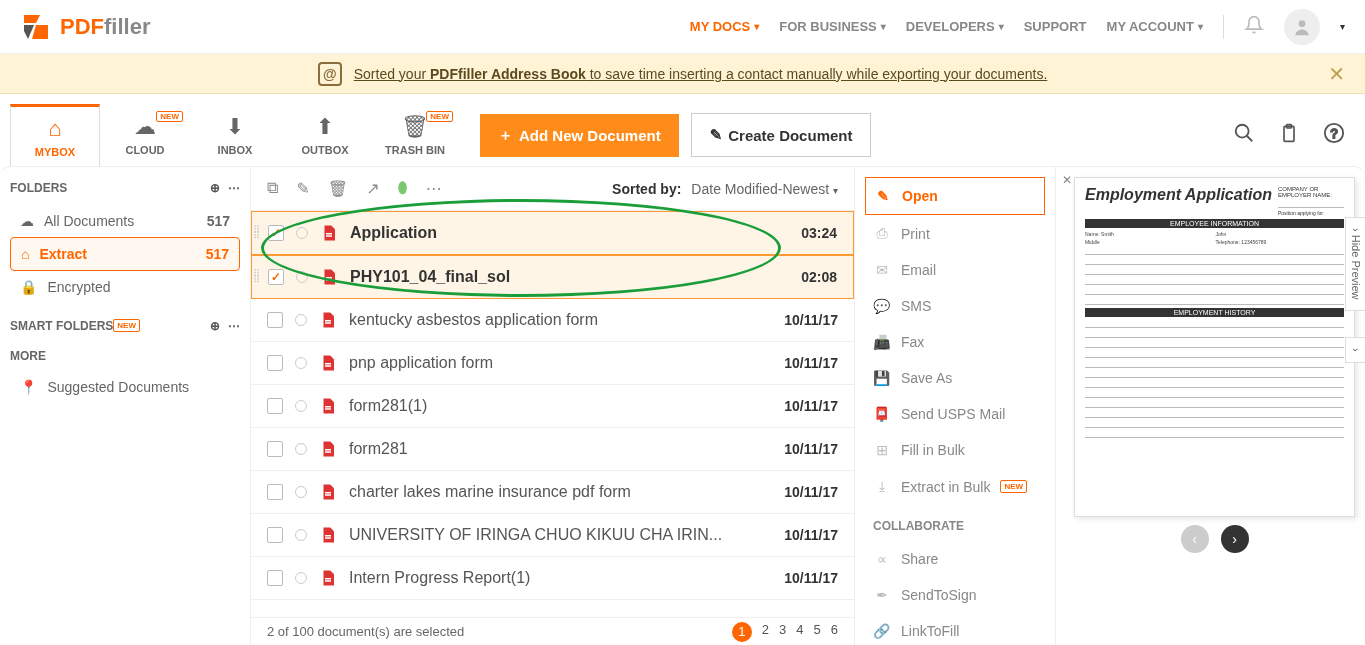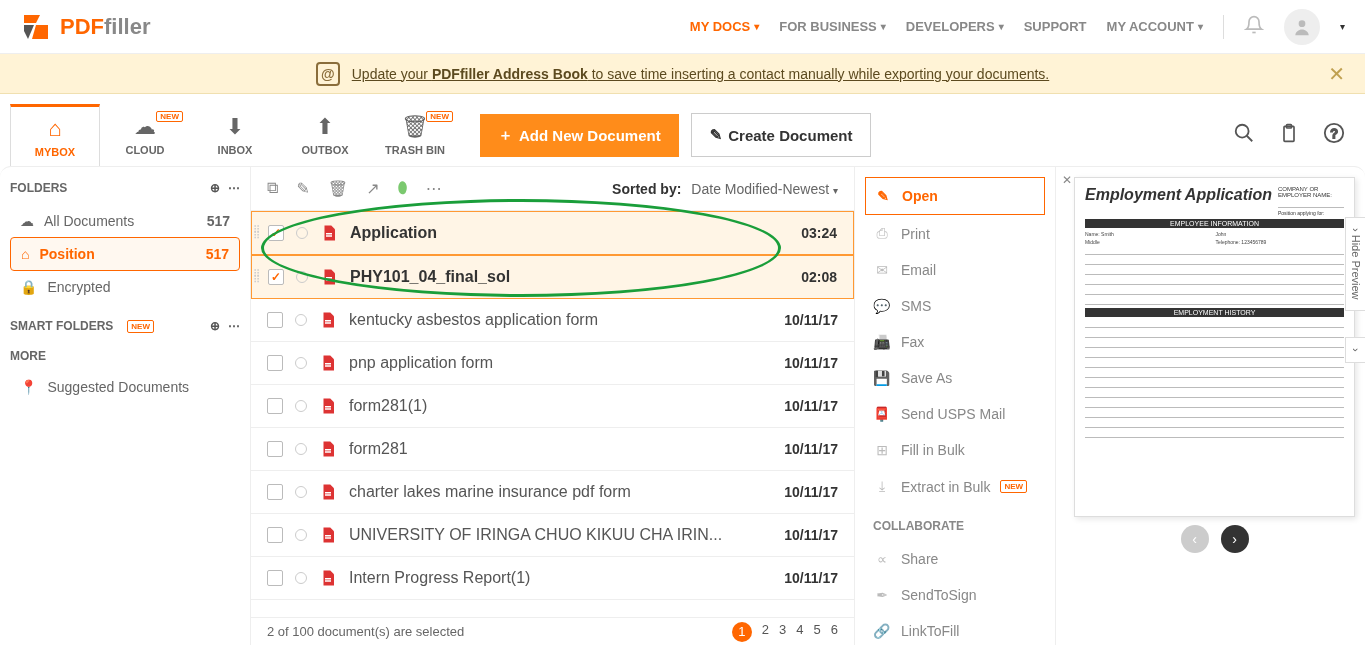--- a/index.html
+++ b/index.html
@@ -35,21 +35,21 @@
 .right-icons { margin-left:auto; display:flex; gap:24px; align-items:center; color:#555; }
 .right-icons span { cursor:pointer; font-size:20px; }
 .main { display:flex; height:calc(645px - 54px - 40px - 72px); border-top:1px solid #eee;border-radius:11px; }
 .sidebar { width:250px; padding:14px 10px; }
 .side-head { display:flex; align-items:center; font-size:12px; font-weight:bold; color:#666; margin-bottom:10px; }
 .side-head-icons { margin-left:auto; display:flex; gap:8px; color:#555; }
 .side-head-icons span { cursor:pointer; }
 .folder-item { display:flex; align-items:center; padding:8px 10px; border-radius:4px; cursor:pointer; color:#666; gap:10px; }
 .folder-item.active { border:1px solid #ff6600; color:#ff6600; font-weight:bold; background:#fff8f0; }
 .folder-item .count { margin-left:auto; font-weight:bold; }
-.side-label { font-size:12px; font-weight:bold; color:#666; margin:16px 0 8px; display:flex; align-items:flex-end; gap:14px; }
+.side-label { font-size:12px; font-weight:bold; color:#666; margin:16px 0 8px; display:flex; align-items:flex-start; gap:0; }
 .badge-new-inline { border:1px solid #ff6600; color:#ff6600; font-size:8px; padding:1px 3px; border-radius:2px; font-weight:bold; }
 .filelist { flex:1; border-left:1px solid #eee; border-right:1px solid #eee; display:flex; flex-direction:column; }
 .list-toolbar { height:44px; display:flex; align-items:center; padding:0 16px; border-bottom:1px solid #eee; }
 .tb-icons { display:flex; gap:18px; color:#888; }
 .tb-icons span { cursor:pointer; font-size:16px; }
 .sort { margin-left:auto; display:flex; gap:10px; align-items:center; font-size:14px; }
 .sort-label { font-weight:bold; }
 .sort-val { color:#666; cursor:pointer; }
 .rows { position:relative; }
 .row { display:flex; align-items:center; padding:12px 16px; border-bottom:1px solid #eee; gap:12px; }
@@ -132,21 +132,21 @@
           <path d="M4 22c0-4 4-7 8-7s8 3 8 7"></path>
         </svg>
       </div>
     <span class="chev">▾</span>
   </div>
 </div>
 
 <div class="banner">
   <div class="banner-inner">
     <div class="banner-icon">@</div>
-    <a class="banner-text"><span>Update your </span><b>PDFfiller Address Book</b><span> to save time inserting a contact manually while exporting your documents.</span></a>
+    <a class="banner-text"><span>Sorted your </span><b>PDFfiller Address Book</b><span> to save time inserting a contact manually while exporting your documents.</span></a>
   </div>
   <span class="banner-close">✕</span>
 </div>
 
 <div class="tabs-row">
   <div class="ftab active">
     <span class="ftab-icon">⌂</span>
     <span class="ftab-label">MYBOX</span>
   </div>
   <div class="ftab">
@@ -203,21 +203,21 @@
         <span>⋯</span>
       </div>
     </div>
     <div class="folder-item">
       <span>☁</span>
       <span>All Documents</span>
       <span class="count">517</span>
     </div>
     <div class="folder-item active">
       <span>⌂</span>
-      <span>Position</span>
+      <span>Extract</span>
       <span class="count">517</span>
     </div>
     <div class="folder-item">
       <span>🔒</span>
       <span>Encrypted</span>
     </div>
     <div class="side-label">
       <span>SMART FOLDERS</span>
       <span class="badge-new-inline">NEW</span>
       <div class="side-head-icons" style="margin-left:auto">

